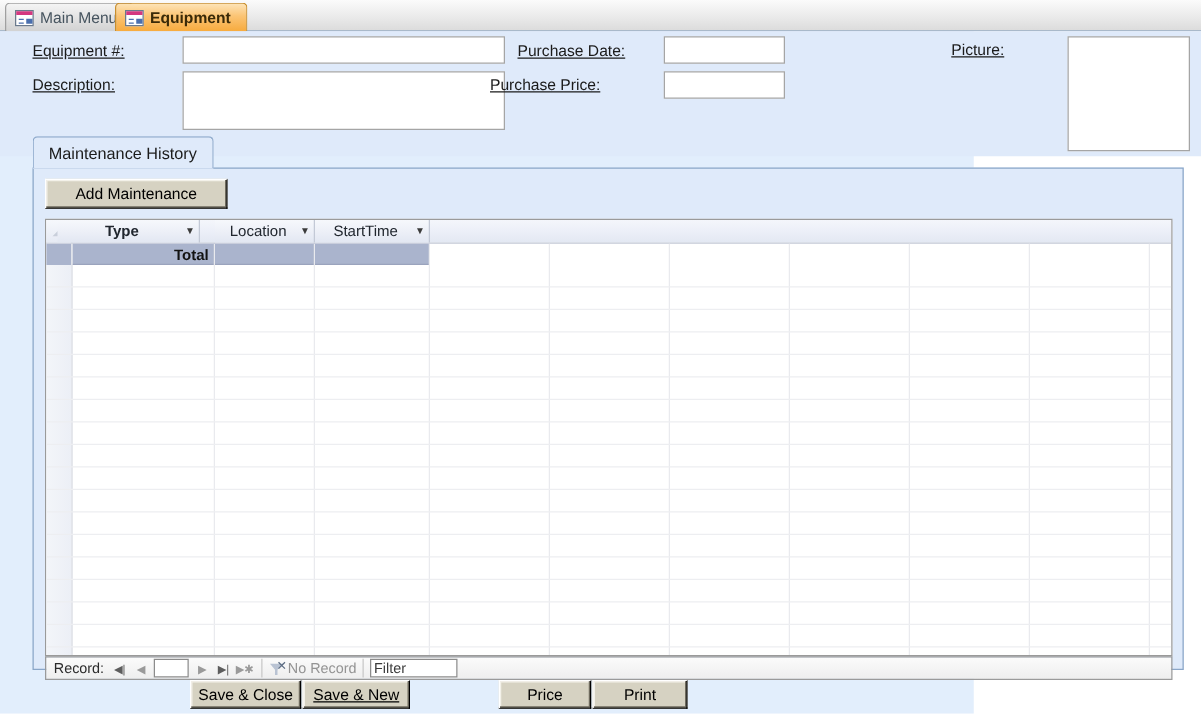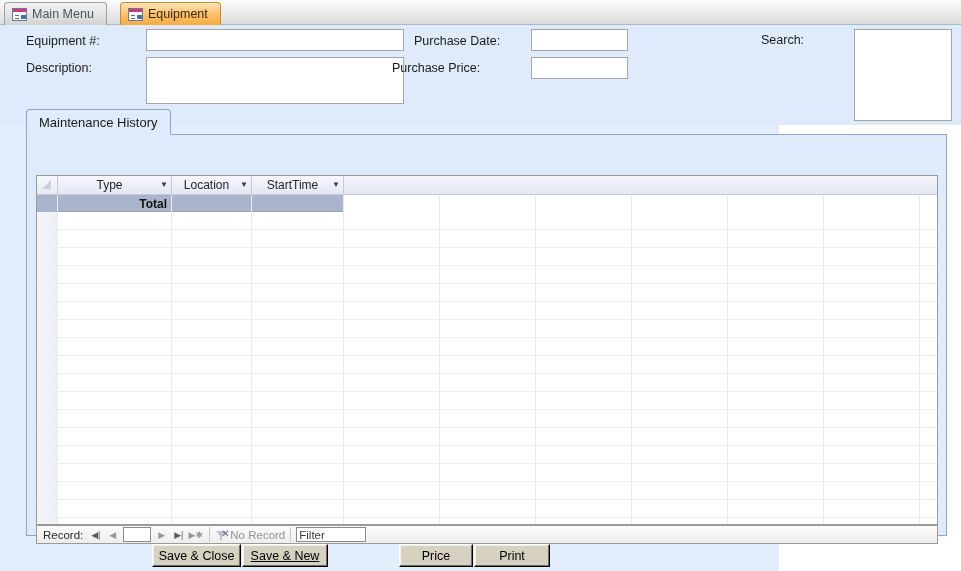--- a/index.html
+++ b/index.html
@@ -36,24 +36,24 @@
     border-radius: 4px 4px 0 0;
     font-size: 12.5px;
     white-space: nowrap;
   }
   .tab.inactive {
     left: 4px;
     background: linear-gradient(to bottom, #f4f4f4 0%, #e3e3e3 50%, #d2d2d2 100%);
     color: #46545f;
   }
   .tab.active {
-    left: 120px;
+    left: 92px;
     background: linear-gradient(to bottom, #fde3b6 0%, #fbc474 45%, #f7ab3e 100%);
     color: #3a2a08;
-    font-weight: normal;
+    font-weight: bold;
     border-color: #c98e2c;
     z-index: 3;
   }
   .tab-label { margin-left: 5px; }
 
   
   .formicon {
     width: 15px; height: 13px;
     background: #ffffff;
     border: 1px solid #6b7a8c;
@@ -75,20 +75,21 @@
   .header-area {
     position: absolute; left: 0; top: 25px;
     width: 961px; height: 100px;
     background: #dfeafa;
   }
   .lbl {
     position: absolute;
     font-size: 12.5px;
     color: #1b1b1b;
     white-space: nowrap;
+    text-decoration: underline;
   }
   .inp {
     position: absolute;
     background: #ffffff;
     border: 1px solid #a5a5a5;
   }
   .picbox {
     position: absolute;
     background: #ffffff;
     border: 1px solid #a5a5a5;
@@ -297,39 +298,42 @@
 
     <div class="lbl" style="left:26px; top:36px;">Description:</div>
     <div class="inp" style="left:146px; top:32px; width:258px; height:47px;"></div>
 
     <div class="lbl" style="left:414px; top:9px;">Purchase Date:</div>
     <div class="inp" style="left:531px; top:4px; width:97px; height:22px;"></div>
 
     <div class="lbl" style="left:392px; top:36px;">Purchase Price:</div>
     <div class="inp" style="left:531px; top:32px; width:97px; height:22px;"></div>
 
-    <div class="lbl" style="left:761px; top:8px;">Search:</div>
+    <div class="lbl" style="left:761px; top:8px;">Picture:</div>
     <div class="picbox" style="left:854px; top:4px; width:98px; height:92px;"></div>
   </div>
 
   <div class="subpanel">
 
     <div class="subtab">
       <span>Maintenance History</span>
     </div>
 
+    <div class="btn3d" style="left:9px; top:8px; width:146px; height:24px;">
+      <span>Add Maintenance</span>
+    </div>
 
     <div class="datasheet">
 
       <div class="dshead">
         <div class="corner">
           <span class="tri"></span>
         </div>
 
-        <div class="hcell" style="left:21px; width:114px;">
+        <div class="hcell" style="left:9px; width:114px;font-weight:bold;">
           <span class="htext">Type</span>
           <span class="harrow">▼</span>
         </div>
 
         <div class="hcell" style="left:135px; width:80px;">
           <span class="htext">Location</span>
           <span class="harrow">▼</span>
         </div>
 
         <div class="hcell" style="left:215px; width:92px;">

